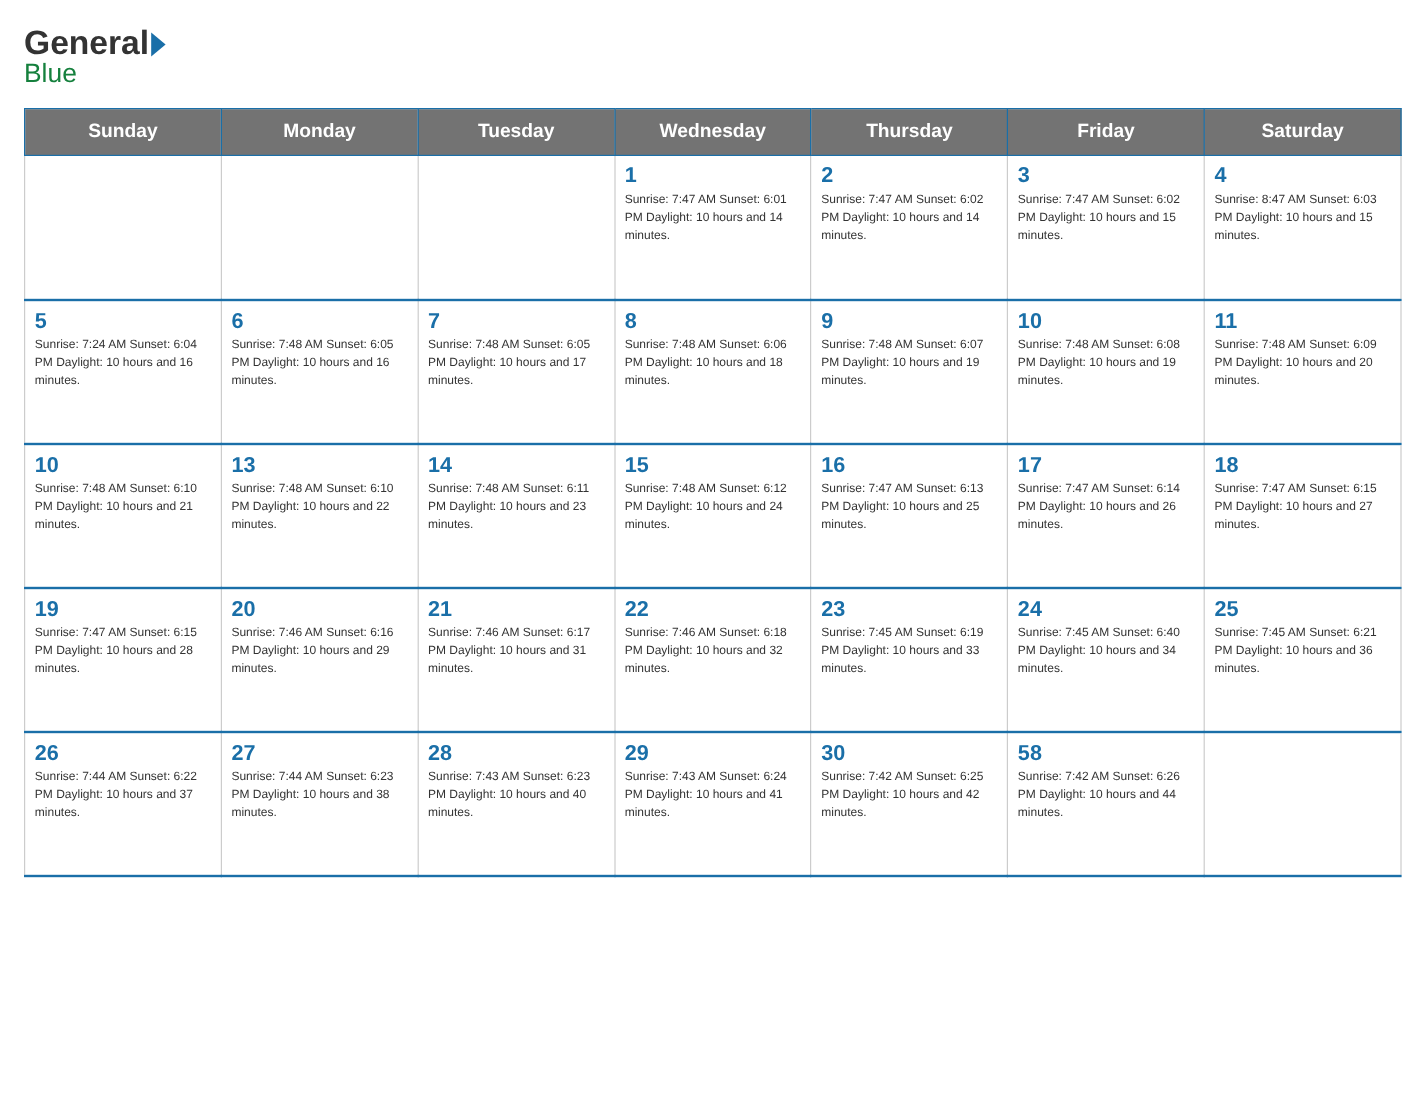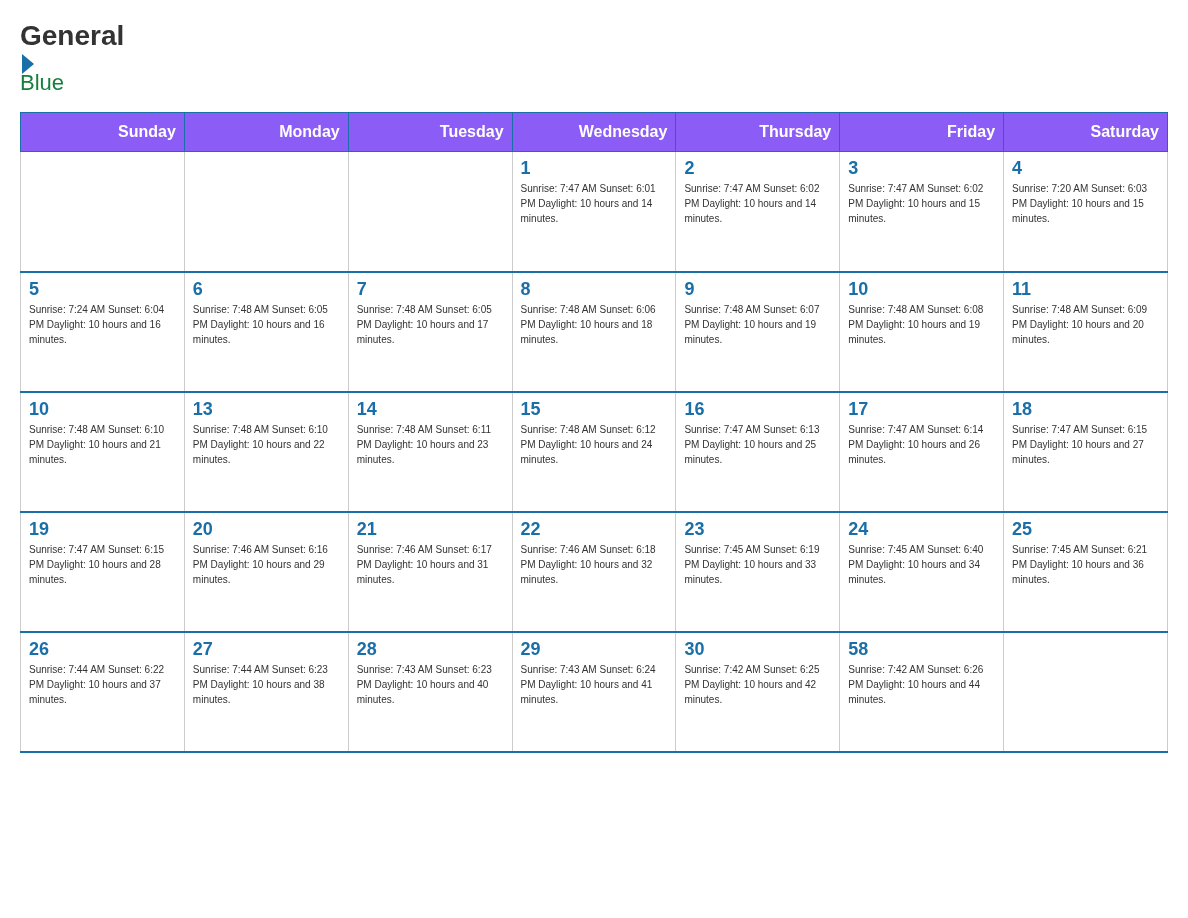--- a/index.html
+++ b/index.html
@@ -20,22 +20,21 @@
     .logo {
       display: flex;
       flex-direction: column;
       align-items: flex-start;
     }
     .logo-general {
       font-size: 28px;
       font-weight: bold;
       color: #333;
       display: flex;
-      align-items: flex-start;
-      flex-direction: column;
+      align-items: center;
     }
     .logo-general .arrow {
       width: 0;
       height: 0;
       border-left: 12px solid #1a6fa8;
       border-top: 10px solid transparent;
       border-bottom: 10px solid transparent;
       margin-left: 2px;
       margin-top: 2px;
     }
@@ -59,26 +58,26 @@
       font-size: 22px;
       color: #555;
       margin-top: 4px;
     }
     table {
       width: 100%;
       border-collapse: collapse;
       table-layout: fixed;
     }
     thead th {
-      background-color: #8b5cf6;
+      background-color: #737373;
       color: #fff;
       font-size: 16px;
       font-weight: bold;
       padding: 10px 8px;
-      text-align: right;
+      text-align: center;
       border: 1px solid #1a6fa8;
     }
     tbody td {
       vertical-align: top;
       border: 1px solid #ccc;
       padding: 6px 8px;
       height: 120px;
       font-size: 13px;
       color: #333;
     }
@@ -152,21 +151,21 @@
         </td>
         <td>
           <span class="day-number">3</span>
           <div class="day-info">Sunrise: 7:47 AM
 Sunset: 6:02 PM
 Daylight: 10 hours
 and 15 minutes.</div>
         </td>
         <td>
           <span class="day-number">4</span>
-          <div class="day-info">Sunrise: 7:20 AM
+          <div class="day-info">Sunrise: 8:47 AM
 Sunset: 6:03 PM
 Daylight: 10 hours
 and 15 minutes.</div>
         </td>
       </tr>
       <tr>
         <td>
           <span class="day-number">5</span>
           <div class="day-info">Sunrise: 7:24 AM
 Sunset: 6:04 PM

